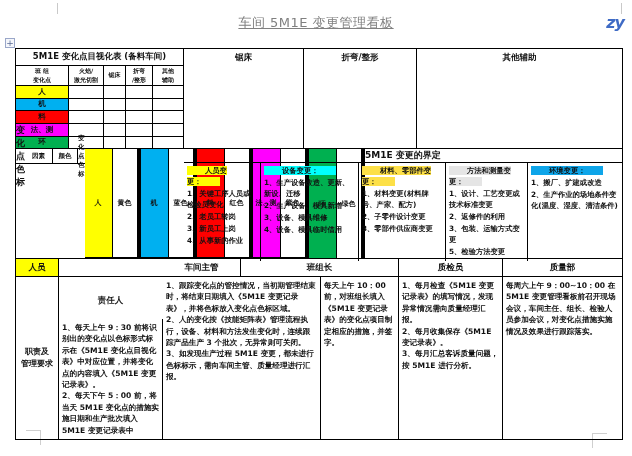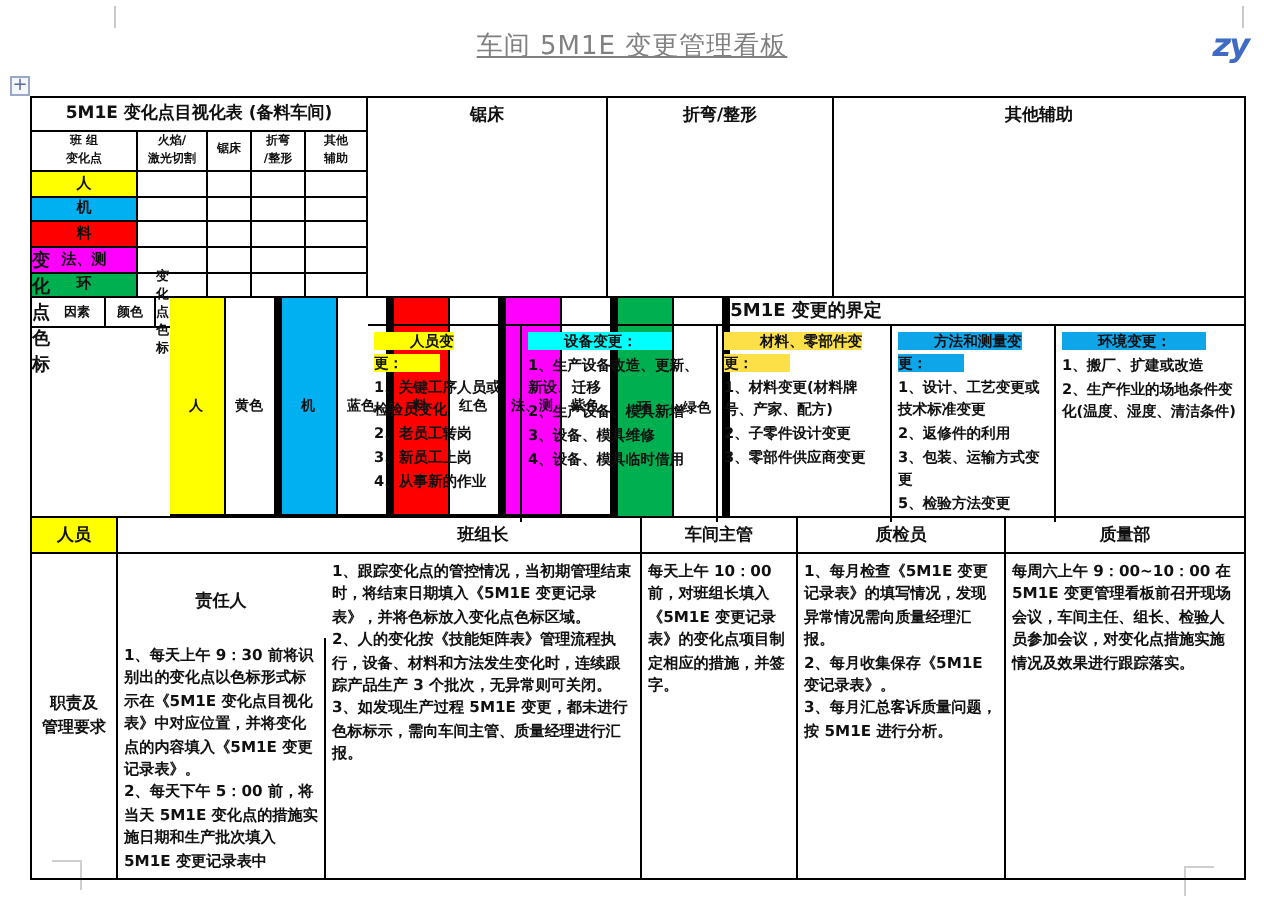--- a/index.html
+++ b/index.html
@@ -224,41 +224,41 @@
           <div class="def-item">3、设备、模具维修</div>
           <div class="def-item">4、设备、模具临时借用</div>
         </div>
         <div class="def-col d2">
           <span class="def-label" style="background-color: #fde047;">材料、零部件变更：</span>
           <div class="def-item">1、材料变更(材料牌号、产家、配方)</div>
           <div class="def-item">2、子零件设计变更</div>
           <div class="def-item">3、零部件供应商变更</div>
         </div>
         <div class="def-col d3">
-          <span class="def-label" style="background-color: #0ea5e9;">方法和测量变更：</span>
+          <span class="def-label" style="background-color: #e5e5e5;">方法和测量变更：</span>
           <div class="def-item">1、设计、工艺变更或技术标准变更</div>
           <div class="def-item">2、返修件的利用</div>
           <div class="def-item">3、包装、运输方式变更</div>
           <div class="def-item">5、检验方法变更</div>
         </div>
         <div class="def-col d4">
           <span class="def-label" style="background-color: #0ea5e9;">环境变更：</span>
           <div class="def-item">1、搬厂、扩建或改造</div>
           <div class="def-item">2、生产作业的场地条件变化(温度、湿度、清洁条件)</div>
         </div>
       </div>
     </div>
   </div>
 
   <div class="sec-c">
     <div class="c-header">
       <div class="ch k0" style="background-color: rgb(255, 255, 0);">人员</div>
       <div class="ch k1">责任人</div>
+      <div class="ch k3">车间主管</div>
       <div class="ch k2">班组长</div>
-      <div class="ch k3">车间主管</div>
       <div class="ch k4">质检员</div>
       <div class="ch k5">质量部</div>
     </div>
     <div class="c-body">
       <div class="cb k0 label-cell pre">职责及
 管理要求</div>
       <div class="cb k1">
         <div class="para">1、每天上午 9：30 前将识别出的变化点以色标形式标示在《5M1E 变化点目视化表》中对应位置，并将变化点的内容填入《5M1E 变更记录表》。</div>
         <div class="para">2、每天下午 5：00 前，将当天 5M1E 变化点的措施实施日期和生产批次填入 5M1E 变更记录表中</div>
       </div>

